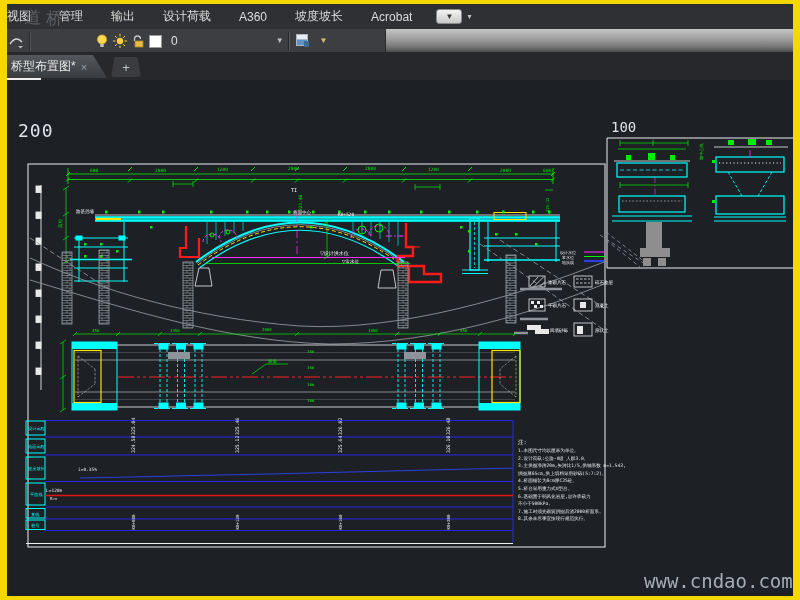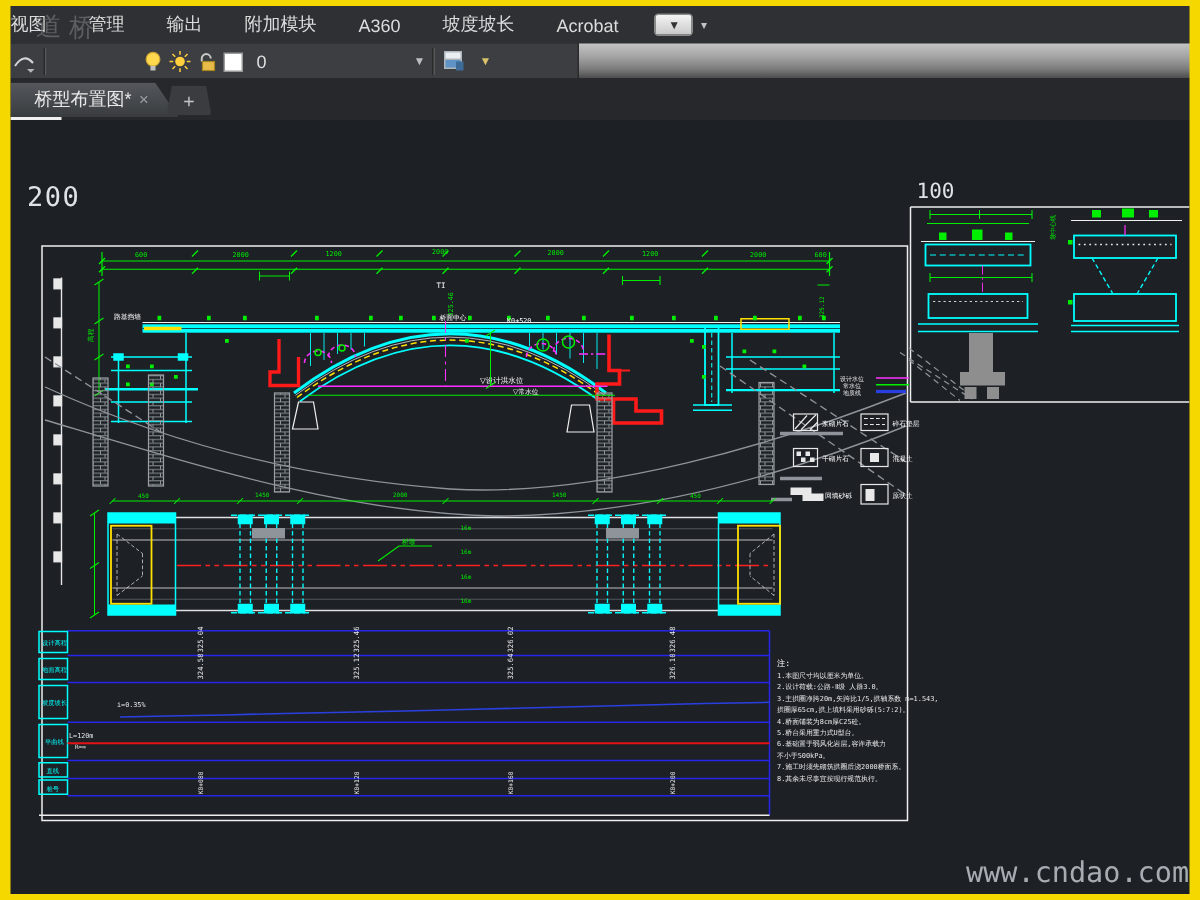--- a/index.html
+++ b/index.html
@@ -33,42 +33,42 @@
   .caret-sm{color:#bdbdbd;font-size:8px;}
   #layer-spacer{width:92px;}
   #toolbar-gradient{position:absolute;left:378px;top:0;width:408px;height:23px;
      background:linear-gradient(180deg,#c4c4c4 0%,#a2a2a2 40%,#7a7a7a 75%,#4c4c4c 100%);
      border-left:1px solid #2a2a2a;}
 
   
   #tabbar{position:absolute;left:7px;top:52px;width:786px;height:28px;background:#26282b;z-index:10;}
   #file-tab{position:absolute;left:0;top:3px;height:23px;width:96px;
      background:linear-gradient(#54575c,#393c3f);color:#e8e8e8;font-size:12px;
-     display:flex;align-items:center;padding-left:16px;
+     display:flex;align-items:center;padding-left:4px;
      clip-path:polygon(0 0,86% 0,100% 100%,0 100%);}
   #file-tab .close{color:#9aa0a8;font-size:11px;margin-left:5px;}
   #new-tab{position:absolute;left:104px;top:5px;width:30px;height:20px;background:#3a3c3f;
      border-radius:3px;color:#c0c5c9;font-size:13px;display:flex;align-items:center;
      justify-content:center;clip-path:polygon(12% 0,88% 0,100% 100%,0 100%);}
   #tab-underline{position:absolute;left:0;top:26px;width:34px;height:2px;background:#f0f0f0;}
 
   
   #canvas{position:absolute;left:7px;top:80px;width:786px;height:516px;background:#1d2126;z-index:5;}
   svg text{font-family:"DejaVu Sans Mono","Liberation Sans",monospace;}
   svg .cn{font-family:"Liberation Sans","DejaVu Sans",sans-serif;}
 </style>
 </head>
 <body>
 <div id="root">
 
   <div id="ribbonbar">
     <span class="mitem">视图</span>
     <span class="mitem">管理</span>
     <span class="mitem">输出</span>
-    <span class="mitem">附加模块</span>
+    <span class="mitem">设计荷载</span>
     <span class="mitem">A360</span>
     <span class="mitem">坡度坡长</span>
     <span class="mitem">Acrobat</span>
     <span id="ribbon-toggle">
       <span class="btn">▼</span>
       <span class="caret">▾</span>
     </span>
   </div>
   <span class="wmchar" style="left:24px;top:6px;">道</span>
   <span class="wmchar" style="left:46px;top:7px;">桥</span>

